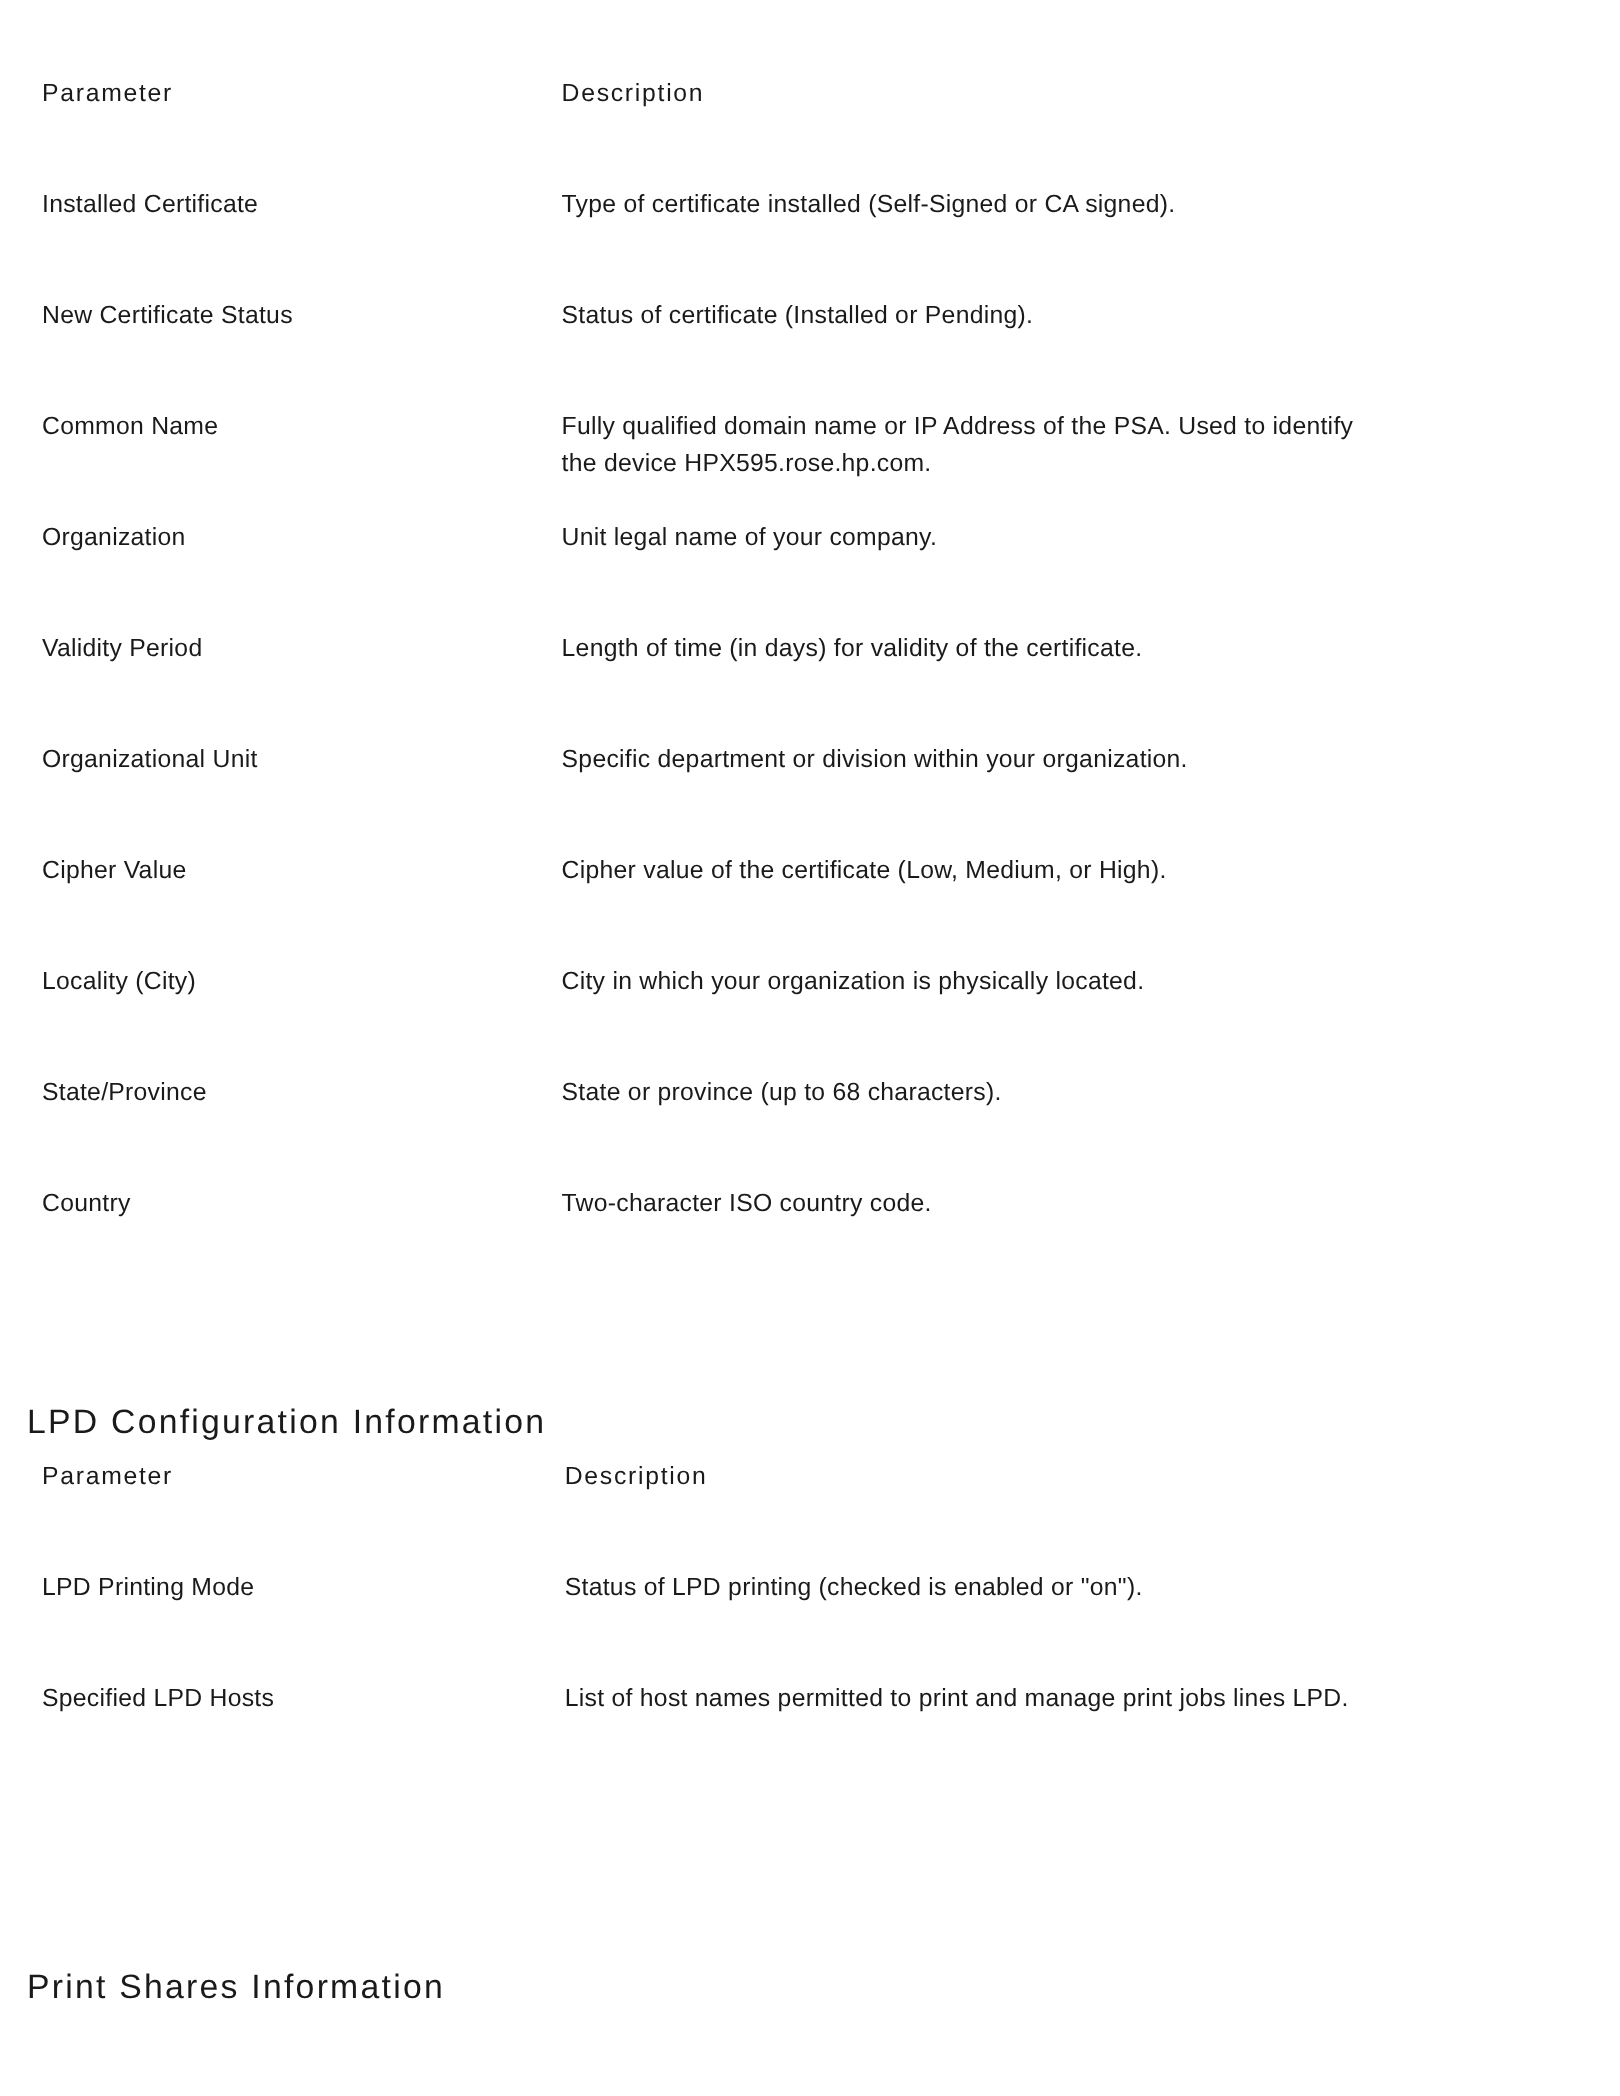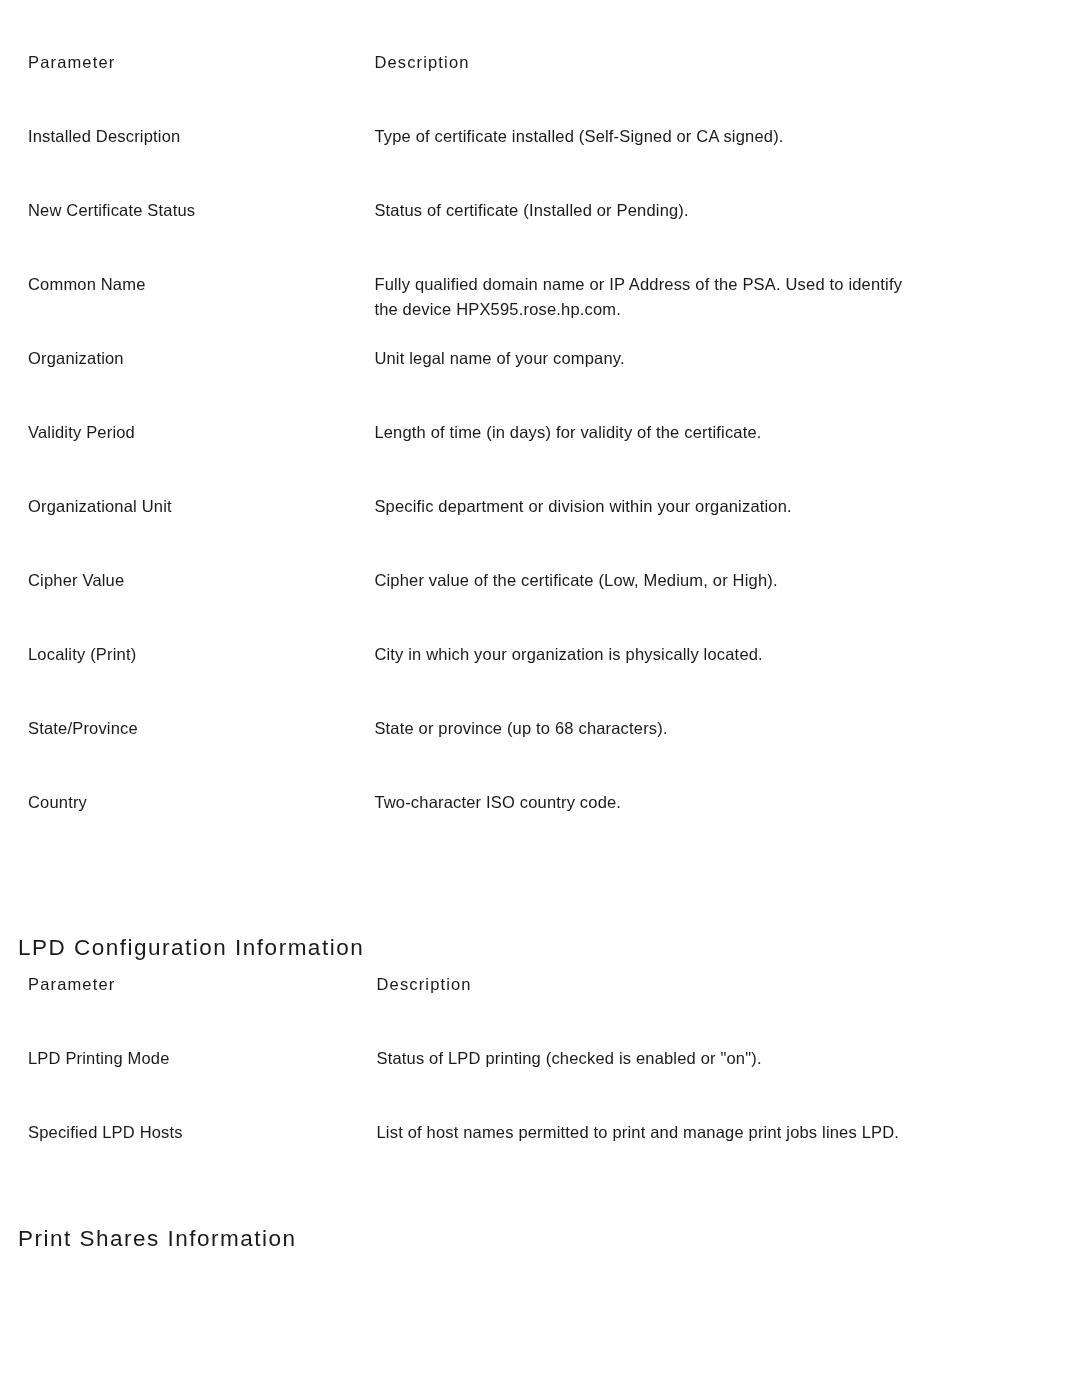--- a/index.html
+++ b/index.html
@@ -96,21 +96,21 @@
         <td class="col-param">
           <div class="cell-text">Parameter</div>
         </td>
         <td class="col-desc">
           <div class="cell-text">Description</div>
         </td>
       </tr>
 
       <tr>
         <td class="col-param">
-          <div class="cell-text">Installed Description</div>
+          <div class="cell-text">Installed Certificate</div>
         </td>
         <td class="col-desc">
           <div class="cell-text">Type of certificate installed (Self-Signed or CA signed).</div>
         </td>
       </tr>
 
       <tr>
         <td class="col-param">
           <div class="cell-text">New Certificate Status</div>
         </td>
@@ -160,21 +160,21 @@
         <td class="col-param">
           <div class="cell-text">Cipher Value</div>
         </td>
         <td class="col-desc">
           <div class="cell-text">Cipher value of the certificate (Low, Medium, or High).</div>
         </td>
       </tr>
 
       <tr>
         <td class="col-param">
-          <div class="cell-text">Locality (Print)</div>
+          <div class="cell-text">Locality (City)</div>
         </td>
         <td class="col-desc">
           <div class="cell-text">City in which your organization is physically located.</div>
         </td>
       </tr>
 
       <tr>
         <td class="col-param">
           <div class="cell-text">State/Province</div>
         </td>
@@ -220,16 +220,16 @@
         <td class="col-param">
           <div class="cell-text">Specified LPD Hosts</div>
         </td>
         <td class="col-desc">
           <div class="cell-text">List of host names permitted to print and manage print jobs lines LPD.</div>
         </td>
       </tr>
     </tbody>
   </table>
 
-  <div class="section-heading" style="top: 1224px;">Print Shares Information</div>
+  <div class="section-heading" style="top: 1310px;">Print Shares Information</div>
 
 
 </div>
 
 </body></html>

